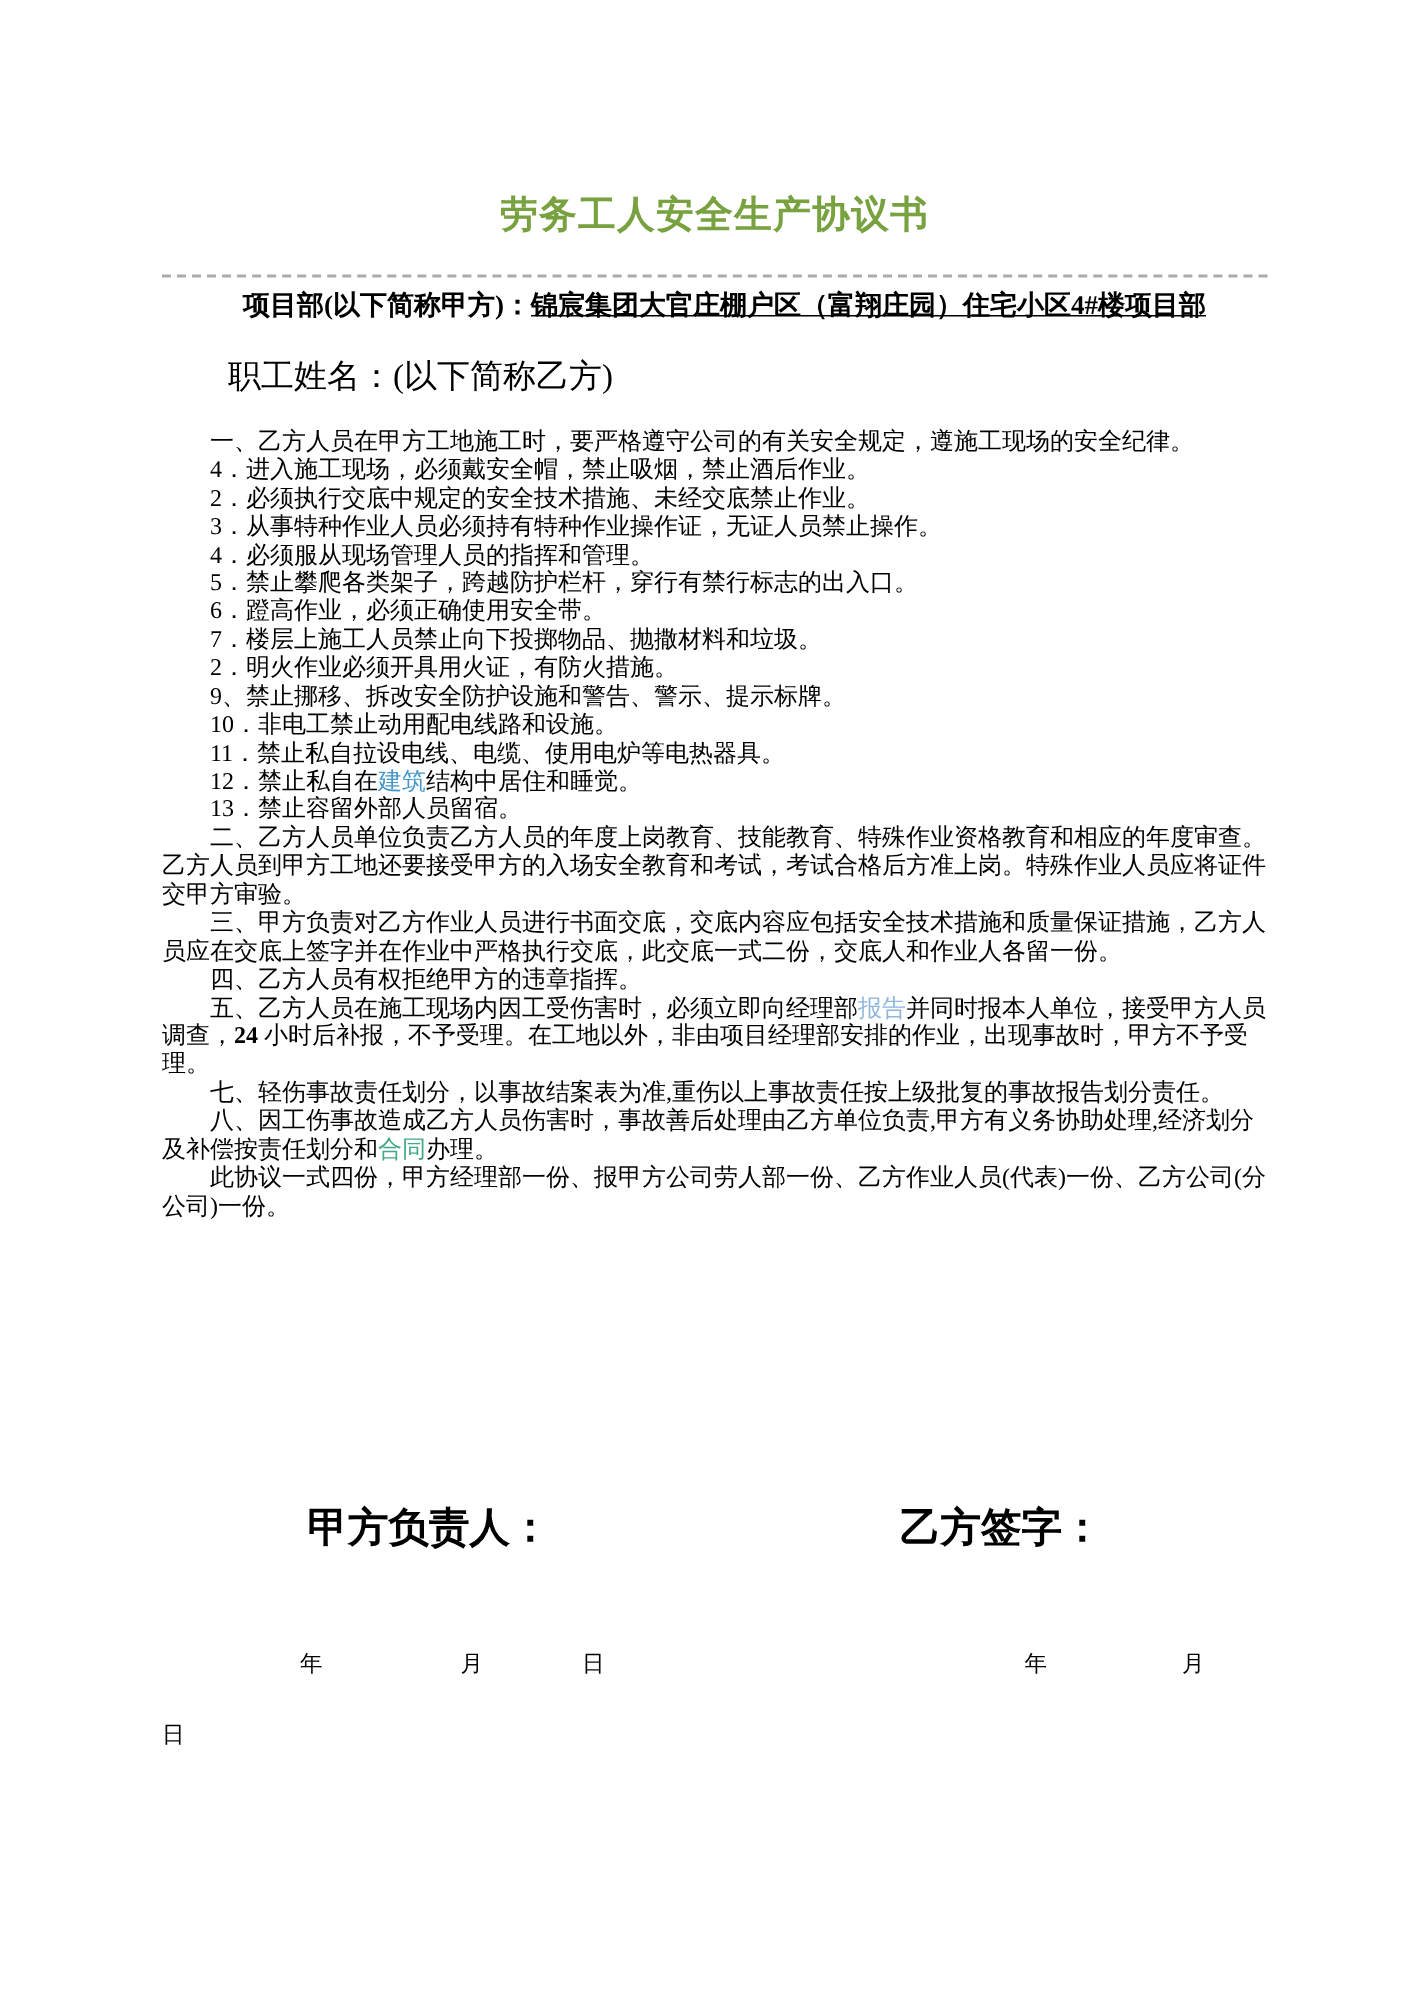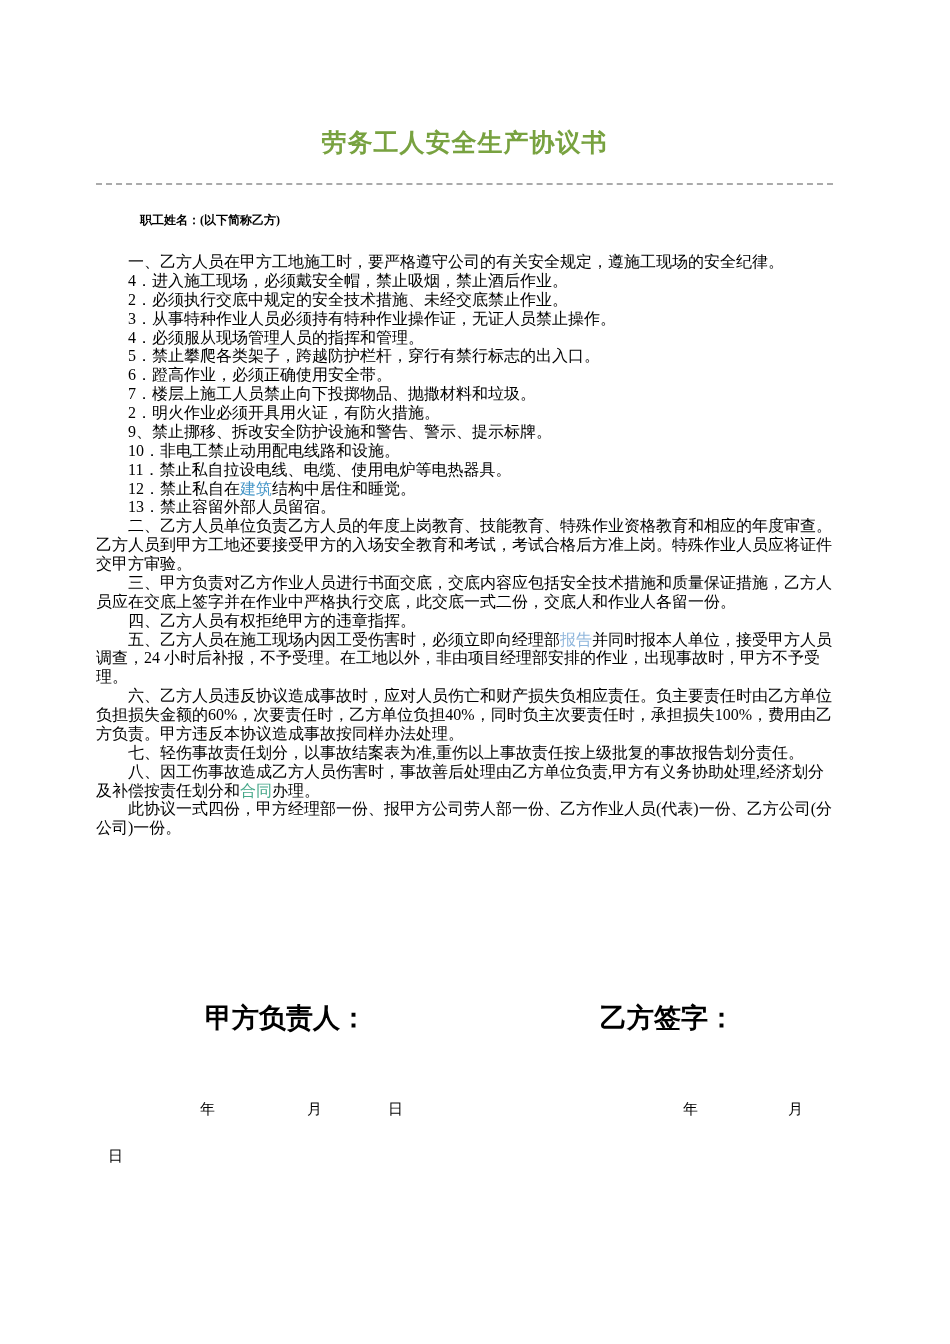--- a/index.html
+++ b/index.html
@@ -5,21 +5,21 @@
   html,body{margin:0;padding:0;background:#ffffff;}
   .page{
     position:relative;
     width:950px;height:1344px;
     margin:0 auto;
     background:#ffffff;
     font-family:"Liberation Serif","DejaVu Serif",serif;
     color:#000000;
     overflow:hidden;
   }
-  .doc{position:absolute;left:96px;top:0;width:737px;}
+  .doc{position:absolute;left:108px;top:0;width:737px;}
   .doc-title{
     margin-top:126px;
     text-align:center;
     font-size:25px;
     font-weight:bold;
     letter-spacing:1px;
     color:var(--title-green,#78a240);
     font-family:"Liberation Sans","DejaVu Sans",sans-serif;
   }
   .dashed-divider{
@@ -31,35 +31,35 @@
     margin-top:5px;
     font-size:18px;
     font-weight:bold;
     line-height:26px;
     text-indent:54px;
     white-space:nowrap;
   }
   .party-name{text-decoration:underline;}
   .employee-line{
     margin-top:22px;
-    font-size:12px;
-    font-weight:bold;
+    font-size:22px;
+    font-weight:normal;
     line-height:26px;
     text-indent:44px;
   }
   .body-paragraphs{
     margin-top:20px;
     font-size:16px;
     line-height:1.18;
   }
   .para{margin:0;text-indent:2em;}
   .link-blue{color:var(--link-blue,#4596c8);}
   .link-lightblue{color:var(--link-lightblue,#8fb6dc);}
   .link-teal{color:var(--link-teal,#45a789);}
-  .num{font-weight:normal;}
+  .num{font-weight:bold;}
   .sig-label{
     position:absolute;
     font-size:27px;
     font-weight:bold;
     white-space:nowrap;
   }
   .sig-a{left:205px;top:1000px;}
   .sig-b{left:600px;top:1000px;}
   .date-char{
     position:absolute;
@@ -80,20 +80,21 @@
 </head>
 <body>
 
 <div class="page">
   <div class="doc">
 
     <div class="doc-title">劳务工人安全生产协议书</div>
 
     <div class="dashed-divider"></div>
 
+    <p class="party-line"><span>项目部(以下简称甲方)：</span><span class="party-name">锦宸集团大官庄棚户区（富翔庄园）住宅小区4#楼项目部</span></p>
 
     <p class="employee-line">职工姓名：(以下简称乙方)</p>
 
     <div class="body-paragraphs">
         <p class="para"><span>一、乙方人员在甲方工地施工时，要严格遵守公司的有关安全规定，遵施工现场的安全纪律。</span></p>
         <p class="para"><span>4．进入施工现场，必须戴安全帽，禁止吸烟，禁止酒后作业。</span></p>
         <p class="para"><span>2．必须执行交底中规定的安全技术措施、未经交底禁止作业。</span></p>
         <p class="para"><span>3．从事特种作业人员必须持有特种作业操作证，无证人员禁止操作。</span></p>
         <p class="para"><span>4．必须服从现场管理人员的指挥和管理。</span></p>
         <p class="para"><span>5．禁止攀爬各类架子，跨越防护栏杆，穿行有禁行标志的出入口。</span></p>
@@ -102,21 +103,20 @@
         <p class="para"><span>2．明火作业必须开具用火证，有防火措施。</span></p>
         <p class="para"><span>9、禁止挪移、拆改安全防护设施和警告、警示、提示标牌。</span></p>
         <p class="para"><span>10．非电工禁止动用配电线路和设施。</span></p>
         <p class="para"><span>11．禁止私自拉设电线、电缆、使用电炉等电热器具。</span></p>
         <p class="para"><span>12．禁止私自在</span><span class="link-blue">建筑</span><span>结构中居住和睡觉。</span></p>
         <p class="para"><span>13．禁止容留外部人员留宿。</span></p>
         <p class="para"><span>二、乙方人员单位负责乙方人员的年度上岗教育、技能教育、特殊作业资格教育和相应的年度审查。乙方人员到甲方工地还要接受甲方的入场安全教育和考试，考试合格后方准上岗。特殊作业人员应将证件交甲方审验。</span></p>
         <p class="para"><span>三、甲方负责对乙方作业人员进行书面交底，交底内容应包括安全技术措施和质量保证措施，乙方人员应在交底上签字并在作业中严格执行交底，此交底一式二份，交底人和作业人各留一份。</span></p>
         <p class="para"><span>四、乙方人员有权拒绝甲方的违章指挥。</span></p>
         <p class="para"><span>五、乙方人员在施工现场内因工受伤害时，必须立即向经理部</span><span class="link-lightblue">报告</span><span>并同时报本人单位，接受甲方人员调查，</span><span class="num">24</span><span> 小时后补报，不予受理。在工地以外，非由项目经理部安排的作业，出现事故时，甲方不予受理。</span></p>
-        <p class="para"><span>六、乙方人员违反协议造成事故时，应对人员伤亡和财产损失负相应责任。负主要责任时由乙方单位负担损失金额的</span><span class="num">60%</span><span>，次要责任时，乙方单位负担</span><span class="num">40%</span><span>，同时负主次要责任时，承担损失</span><span class="num">100%</span><span>，费用由乙方负责。甲方违反本协议造成事故按同样办法处理。</span></p>
         <p class="para"><span>七、轻伤事故责任划分，以事故结案表为准,重伤以上事故责任按上级批复的事故报告划分责任。</span></p>
         <p class="para"><span>八、因工伤事故造成乙方人员伤害时，事故善后处理由乙方单位负责,甲方有义务协助处理,经济划分及补偿按责任划分和</span><span class="link-teal">合同</span><span>办理。</span></p>
         <p class="para"><span>此协议一式四份，甲方经理部一份、报甲方公司劳人部一份、乙方作业人员(代表)一份、乙方公司(分公司)一份。</span></p>
       </div>
 
   </div>
 
   <div class="sig-label sig-a">甲方负责人：</div>
   <div class="sig-label sig-b">乙方签字：</div>
 

